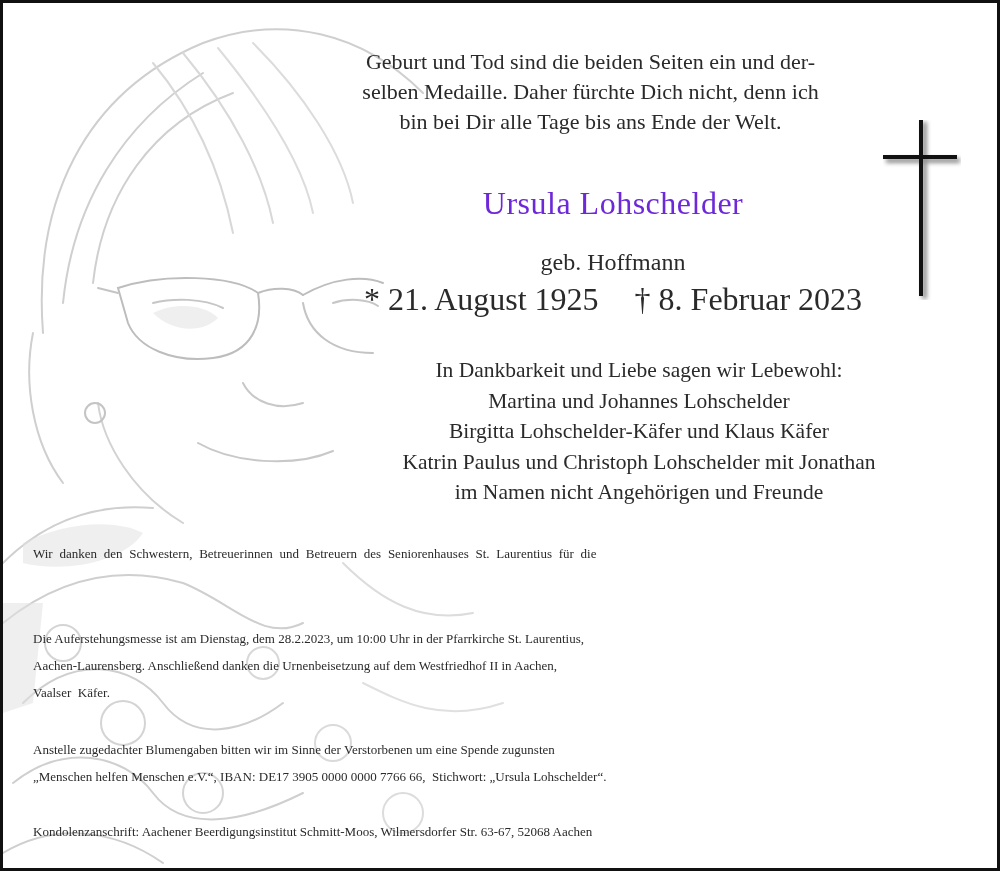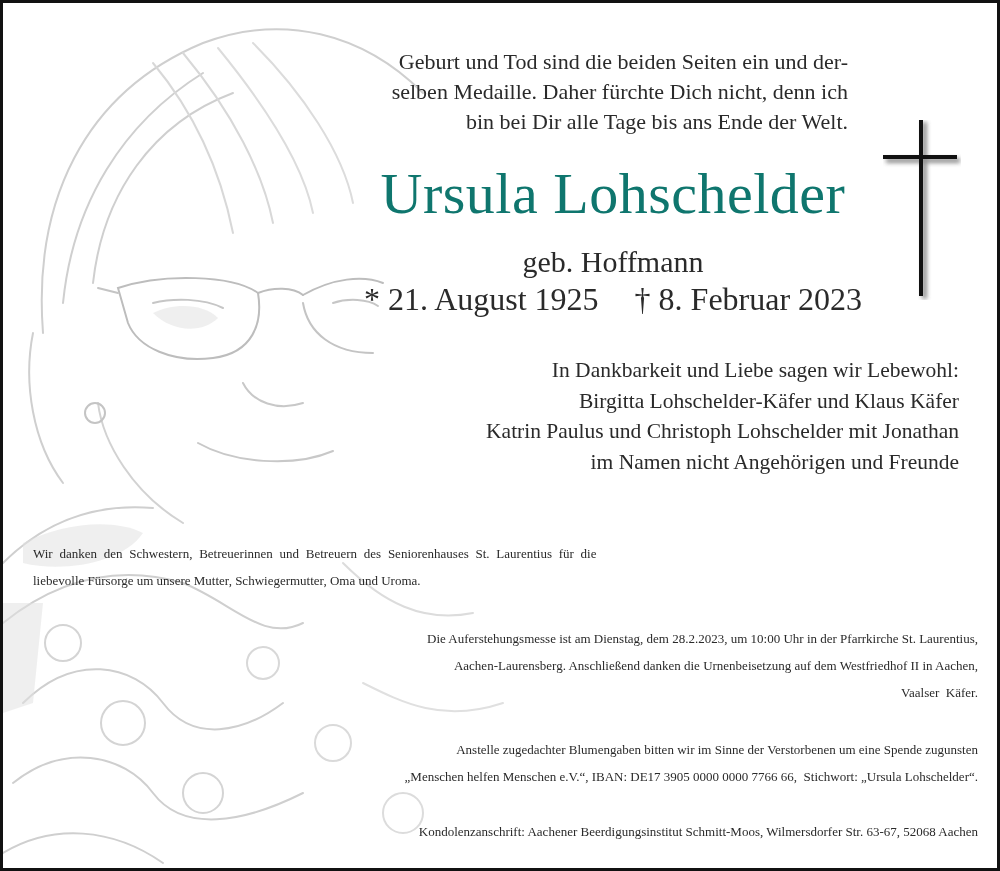--- a/index.html
+++ b/index.html
@@ -7,31 +7,31 @@
     .page {
       position: relative; width: 1000px; height: 871px; box-sizing: border-box;
       border: 3px solid #111; background: #fff; overflow: hidden;
       font-family: "Liberation Serif", "DejaVu Serif", serif; color: #2a2a2a;
     }
     
     .portrait { position: absolute; left: 0; top: 0; width: 520px; height: 871px; pointer-events: none; }
     .txt { position: absolute; margin: 0; }
     .center { text-align: center; }
     .quote { left: 330px; top: 44px; width: 515px; font-size: 22px; line-height: 30px; }
-    .name { left: 330px; top: 164px; width: 560px; font-size: 58px; line-height: 54px; letter-spacing: 0.5px; color: #0f766e; }
-    .maiden { left: 330px; top: 243px; width: 560px; font-size: 30px; line-height: 32px; }
+    .name { left: 330px; top: 173px; width: 560px; font-size: 32px; line-height: 54px; letter-spacing: 0.5px; color: #6d28d9; }
+    .maiden { left: 330px; top: 243px; width: 560px; font-size: 24px; line-height: 32px; }
     .dates { left: 330px; top: 280px; width: 560px; font-size: 32px; line-height: 32px; }
     .dates .sp { display: inline-block; width: 36px; }
     .mourners { left: 316px; top: 352px; width: 640px; font-size: 21.5px; line-height: 30.5px; }
     .para { left: 30px; width: 945px; font-size: 13px; line-height: 27px; font-family: Liberation Serif, serif; }
     .p1 { top: 537px; text-align: justify; text-align-last: left; }
     .p2 { top: 622px; }
     .p3 { top: 733px; }
-    .p4 { top: 815px; text-align: right; }
-    .line { display: block; white-space: nowrap; text-align: right; }
+    .p4 { top: 815px; }
+    .line { display: block; white-space: nowrap; }
     .cross { position: absolute; left: 880px; top: 117px; width: 78px; height: 180px; }
   </style>
 </head>
 <body>
 
 <div class="page">
 
   <svg class="portrait" viewBox="0 0 520 871" xmlns="http://www.w3.org/2000/svg">
     <defs>
       <radialGradient id="fade" cx="0.45" cy="0.4" r="0.7">
@@ -107,28 +107,28 @@
   </svg>
 
   <h1 class="txt center name" style="font-weight:normal;">Ursula Lohschelder</h1>
   <p class="txt center maiden">geb. Hoffmann</p>
   <p class="txt center dates">
     <span>* 21. August 1925</span><span class="sp"></span><span>† 8. Februar 2023</span>
   </p>
 
   <p class="txt center mourners">
     <span class="line">In Dankbarkeit und Liebe sagen wir Lebewohl:</span>
+    <span class="line">Martina und Johannes Lohschelder</span>
     <span class="line">Birgitta Lohschelder-Käfer und Klaus Käfer</span>
     <span class="line">Katrin Paulus und Christoph Lohschelder mit Jonathan</span>
     <span class="line">im Namen nicht Angehörigen und Freunde</span>
   </p>
 
   <p class="txt para p1">
     <span class="line" style="word-spacing:3.5px;">Wir danken den Schwestern, Betreuerinnen und Betreuern des Seniorenhauses St. Laurentius für die</span>
-    <span class="line">liebevolle Fürsorge um unsere Mutter, Schwiegermutter, Oma und Uroma.</span>
   </p>
 
   <p class="txt para p2">
     <span class="line">Die Auferstehungsmesse ist am Dienstag, dem 28.2.2023, um 10:00 Uhr in der Pfarrkirche St. Laurentius,</span>
     <span class="line">Aachen-Laurensberg. Anschließend danken die Urnenbeisetzung auf dem Westfriedhof II in Aachen,</span>
     <span class="line" style="white-space:pre;">Vaalser  Käfer.</span>
   </p>
 
   <p class="txt para p3">
     <span class="line">Anstelle zugedachter Blumengaben bitten wir im Sinne der Verstorbenen um eine Spende zugunsten</span>

